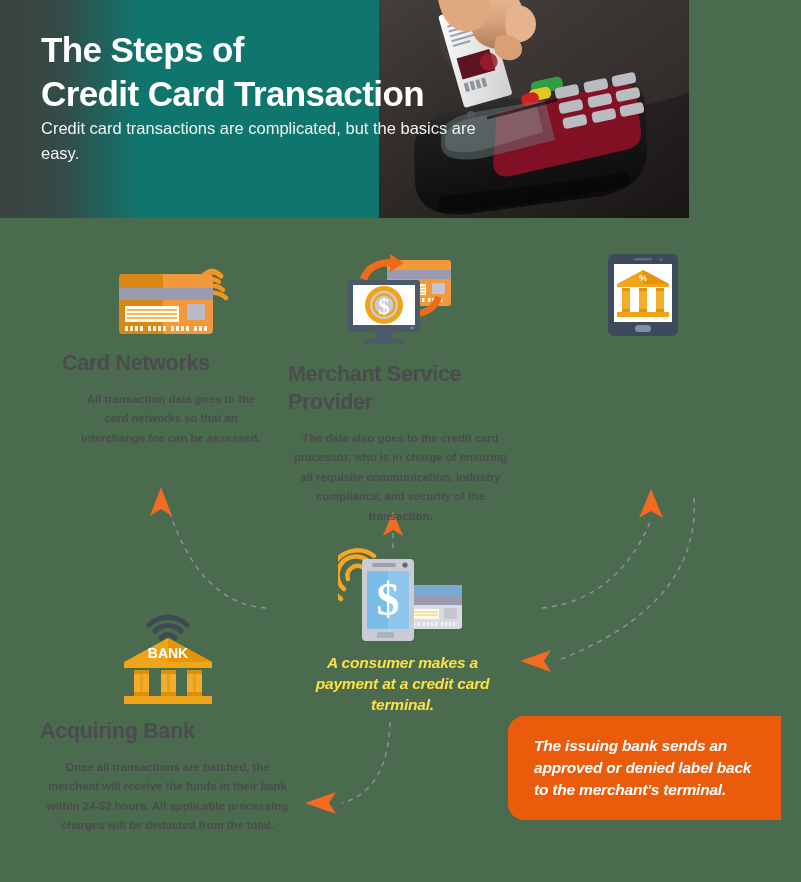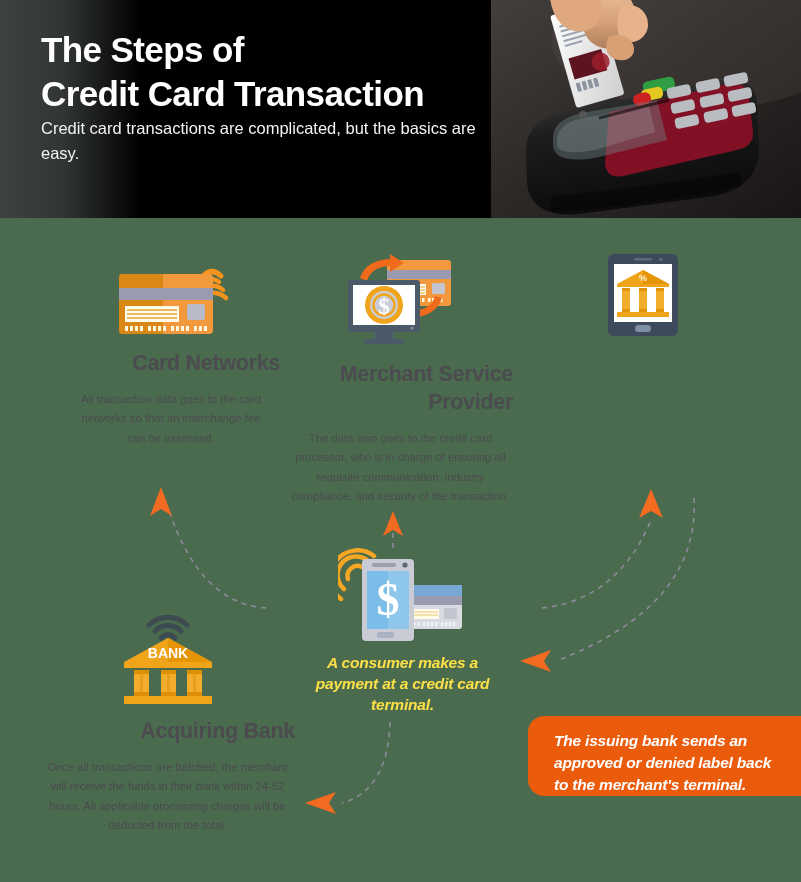--- a/index.html
+++ b/index.html
@@ -11,22 +11,22 @@
   }
   #page {
     position: relative;
     width: 801px; height: 882px;
     background: #4a6b4d;
   }
 
   
   #header {
     position: absolute; left: 0; top: 0;
-    width: 801px; height: 218px;
-    background: #000000;
+    width: 689px; height: 218px;
+    background: #0f766e;
     overflow: hidden;
   }
   #header-photo {
     position: absolute; right: 0; top: 0;
     width: 310px; height: 218px;
     overflow: hidden;
   }
   #header-gradient {
     position: absolute; left: 0; top: 0;
     width: 140px; height: 218px;
@@ -44,25 +44,25 @@
   }
   #header-sub {
     margin-top: 0;
     font-size: 16.5px; color: #f2f2f2; line-height: 1.52;
     max-width: 470px; font-weight: 400;
   }
 
   
   .col-title {
     font-size: 21.5px; font-weight: bold; color: #4b4b50;
-    text-align: right; letter-spacing: -0.3px; line-height: 1.3;
+    text-align: left; letter-spacing: -0.3px; line-height: 1.3;
   }
   .col-body {
     font-size: 11.3px; color: #4b4b50; text-align: center;
-    line-height: 1.72; font-weight: 400;
+    line-height: 1.72; font-weight: 700;
   }
   .icon-wrap { display: flex; justify-content: center; align-items: flex-end; }
 
   
   #sec-card-networks { position: absolute; left: 62px; top: 252px; width: 218px; }
   #sec-msp           { position: absolute; left: 288px; top: 252px; width: 225px; }
   #sec-issuing       { position: absolute; left: 525px; top: 252px; width: 235px; }
   #sec-acquiring     { position: absolute; left: 40px; top: 612px; width: 255px; }
   #sec-consumer      { position: absolute; left: 295px; top: 545px; width: 215px; }
 
@@ -79,26 +79,26 @@
 
   #consumer-text {
     margin-top: 10px;
     font-size: 15.5px; font-weight: bold; font-style: italic;
     color: #fde047; text-align: center; line-height: 1.34;
     letter-spacing: -0.2px;
   }
 
   
   #callout {
-    position: absolute; left: 528px; top: 716px;
-    width: 273px; height: 80px;
+    position: absolute; left: 508px; top: 716px;
+    width: 273px; height: 104px;
     background: #e85d04;
     background: #ea5b0c;
     border-radius: 16px 0 0 16px;
-    display: flex; align-items: flex-end;
+    display: flex; align-items: center;
   }
   #callout-text {
     padding: 0 16px 0 26px;
     font-size: 15.5px; font-weight: bold; font-style: italic;
     color: #ffffff; line-height: 1.42; letter-spacing: -0.2px;
   }
 
   
   #arrows {
     position: absolute; left: 0; top: 0;

